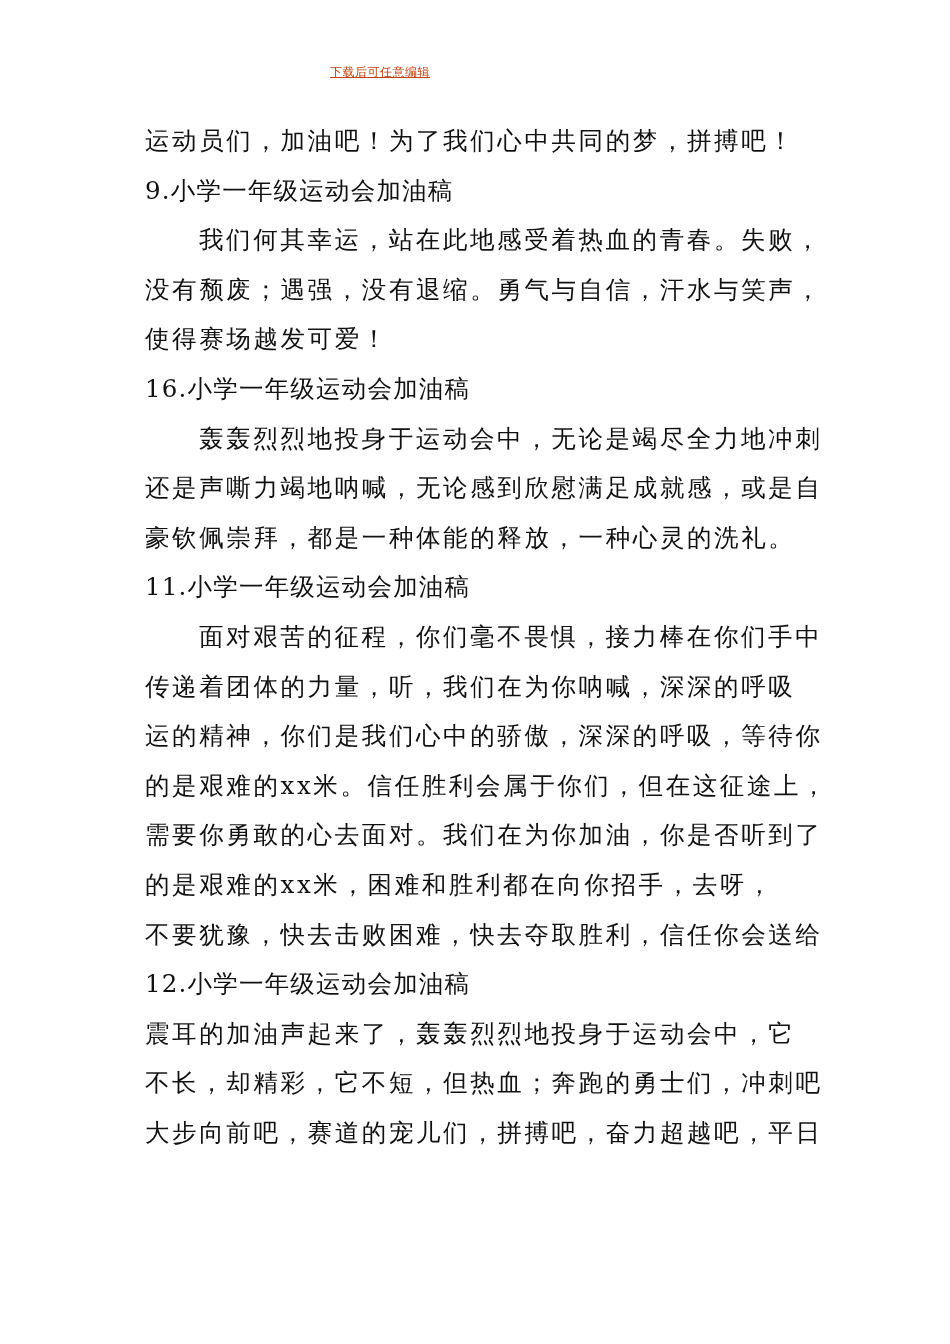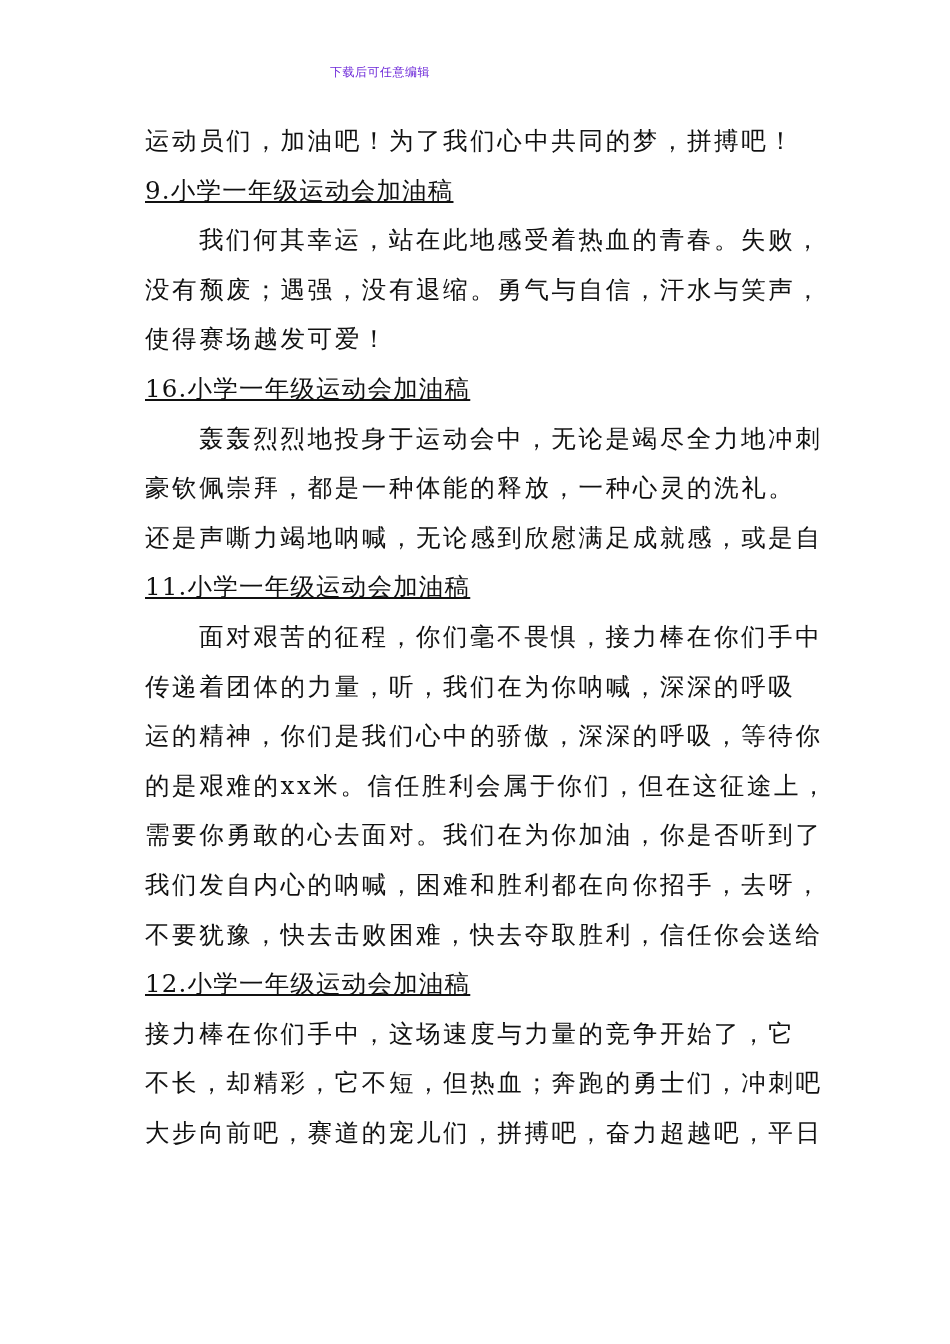--- a/index.html
+++ b/index.html
@@ -15,22 +15,23 @@
     font-family: "DejaVu Serif", "Liberation Serif", serif;
     color: #111111;
   }
   .page-header {
     position: absolute;
     top: 64px;
     left: 0;
     width: 760px;
     text-align: center;
     font-size: 12px;
-    color: #6d28d9;
+    color: #c2410c;
     letter-spacing: 0.5px;
+    text-decoration: underline;
   }
   .content {
     position: absolute;
     top: 121px;
     left: 145px;
     width: 664px;
   }
   .line {
     display: block;
     height: 49.6px;
@@ -38,43 +39,42 @@
     font-size: 24.5px;
     white-space: nowrap;
     letter-spacing: 2.6px;
   }
   .line.indent {
     padding-left: 54px;
     font-family: Liberation Serif, serif;
   }
   .heading {
     letter-spacing: 1.2px;
-    text-decoration: underline;
   }
 </style>
 </head>
 <body>
 
 <div class="page-header">下载后可任意编辑</div>
 
 <div class="content" id="doc-body">
     <div class="line">运动员们，加油吧！为了我们心中共同的梦，拼搏吧！</div>
     <div class="line heading">9.小学一年级运动会加油稿</div>
     <div class="line indent">我们何其幸运，站在此地感受着热血的青春。失败，</div>
     <div class="line">没有颓废；遇强，没有退缩。勇气与自信，汗水与笑声，</div>
     <div class="line">使得赛场越发可爱！</div>
     <div class="line heading">16.小学一年级运动会加油稿</div>
     <div class="line indent">轰轰烈烈地投身于运动会中，无论是竭尽全力地冲刺</div>
+    <div class="line">还是声嘶力竭地呐喊，无论感到欣慰满足成就感，或是自</div>
     <div class="line">豪钦佩崇拜，都是一种体能的释放，一种心灵的洗礼。</div>
-    <div class="line">还是声嘶力竭地呐喊，无论感到欣慰满足成就感，或是自</div>
     <div class="line heading">11.小学一年级运动会加油稿</div>
     <div class="line indent">面对艰苦的征程，你们毫不畏惧，接力棒在你们手中</div>
     <div class="line">传递着团体的力量，听，我们在为你呐喊，深深的呼吸</div>
     <div class="line">运的精神，你们是我们心中的骄傲，深深的呼吸，等待你</div>
     <div class="line">的是艰难的xx米。信任胜利会属于你们，但在这征途上，</div>
     <div class="line">需要你勇敢的心去面对。我们在为你加油，你是否听到了</div>
-    <div class="line">我们发自内心的呐喊，困难和胜利都在向你招手，去呀，</div>
+    <div class="line">的是艰难的xx米，困难和胜利都在向你招手，去呀，</div>
     <div class="line">不要犹豫，快去击败困难，快去夺取胜利，信任你会送给</div>
     <div class="line heading">12.小学一年级运动会加油稿</div>
-    <div class="line">接力棒在你们手中，这场速度与力量的竞争开始了，它</div>
+    <div class="line">震耳的加油声起来了，轰轰烈烈地投身于运动会中，它</div>
     <div class="line">不长，却精彩，它不短，但热血；奔跑的勇士们，冲刺吧</div>
     <div class="line">大步向前吧，赛道的宠儿们，拼搏吧，奋力超越吧，平日</div>
   </div>
 
 </body></html>

